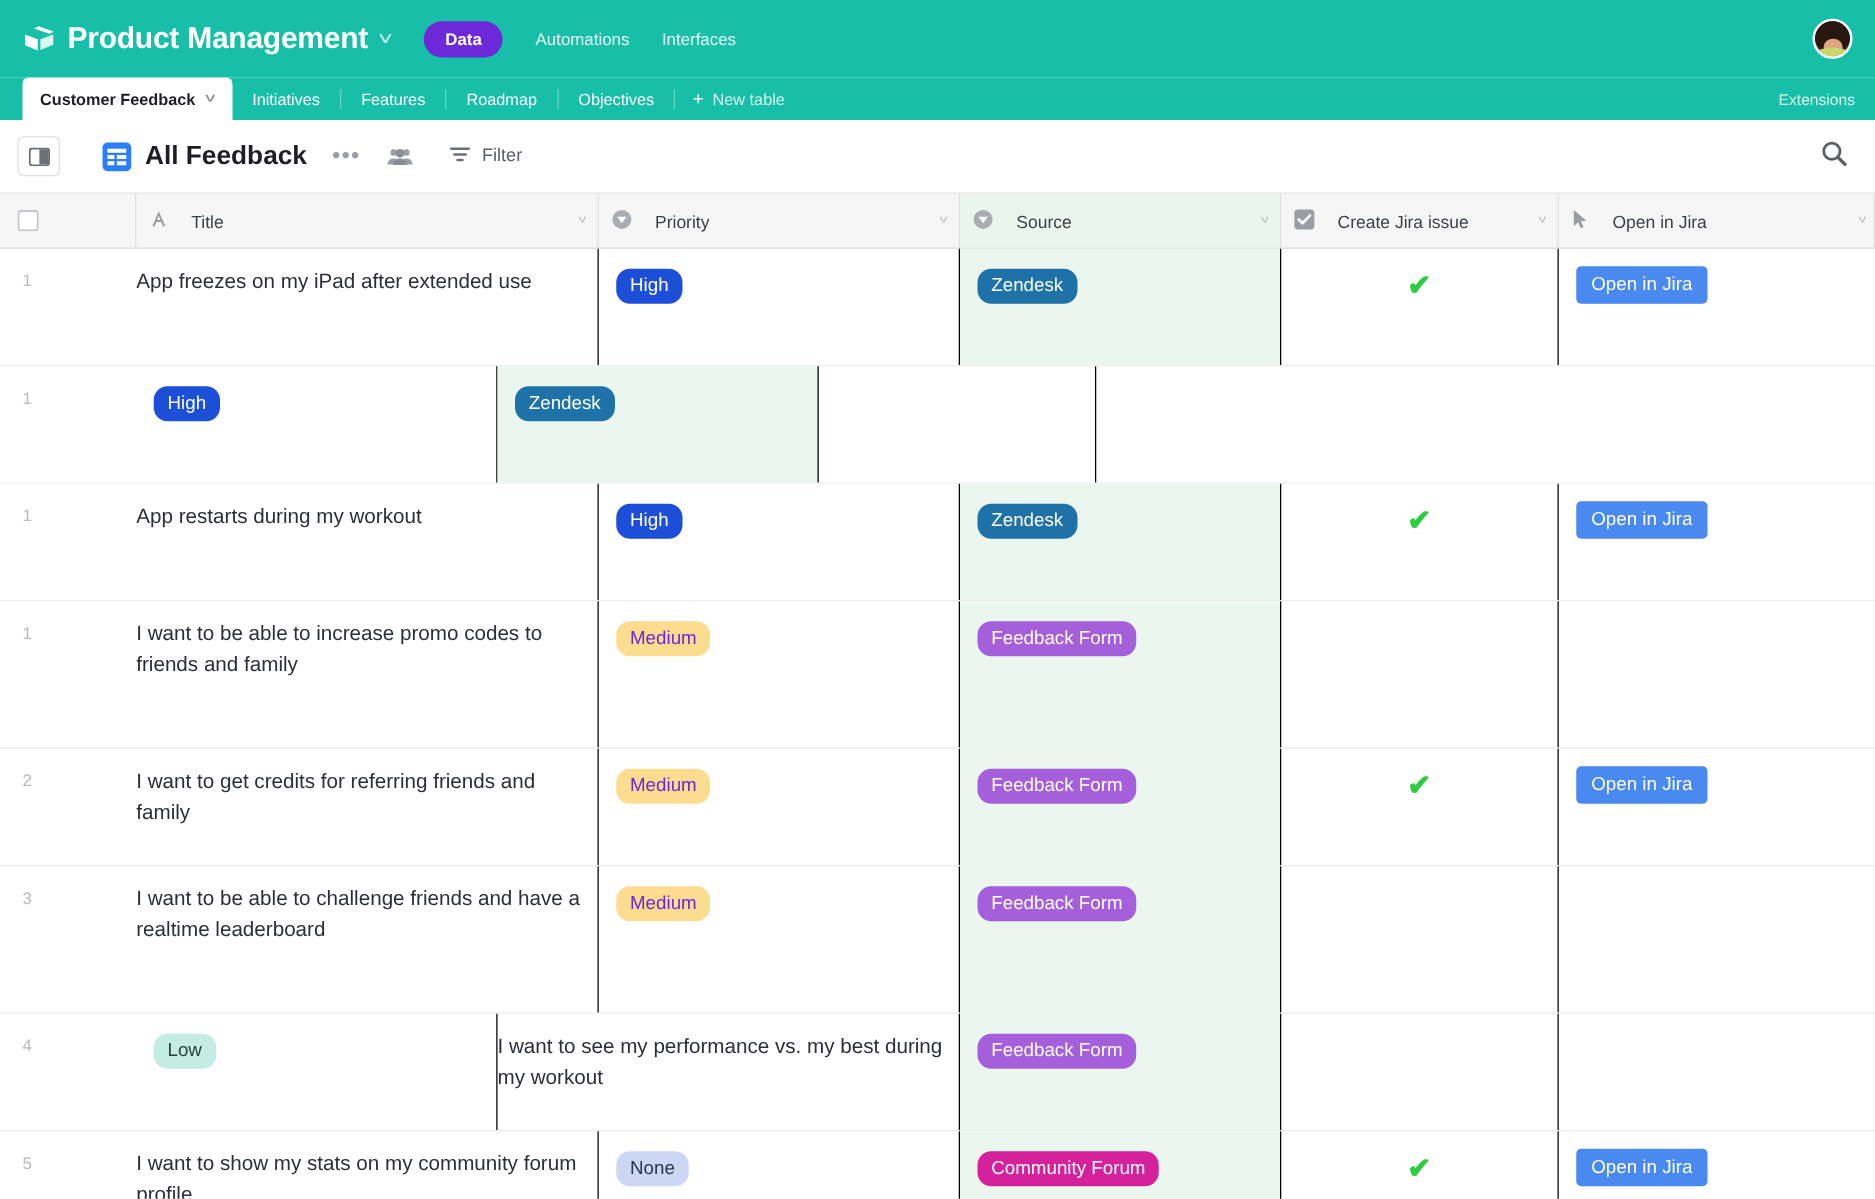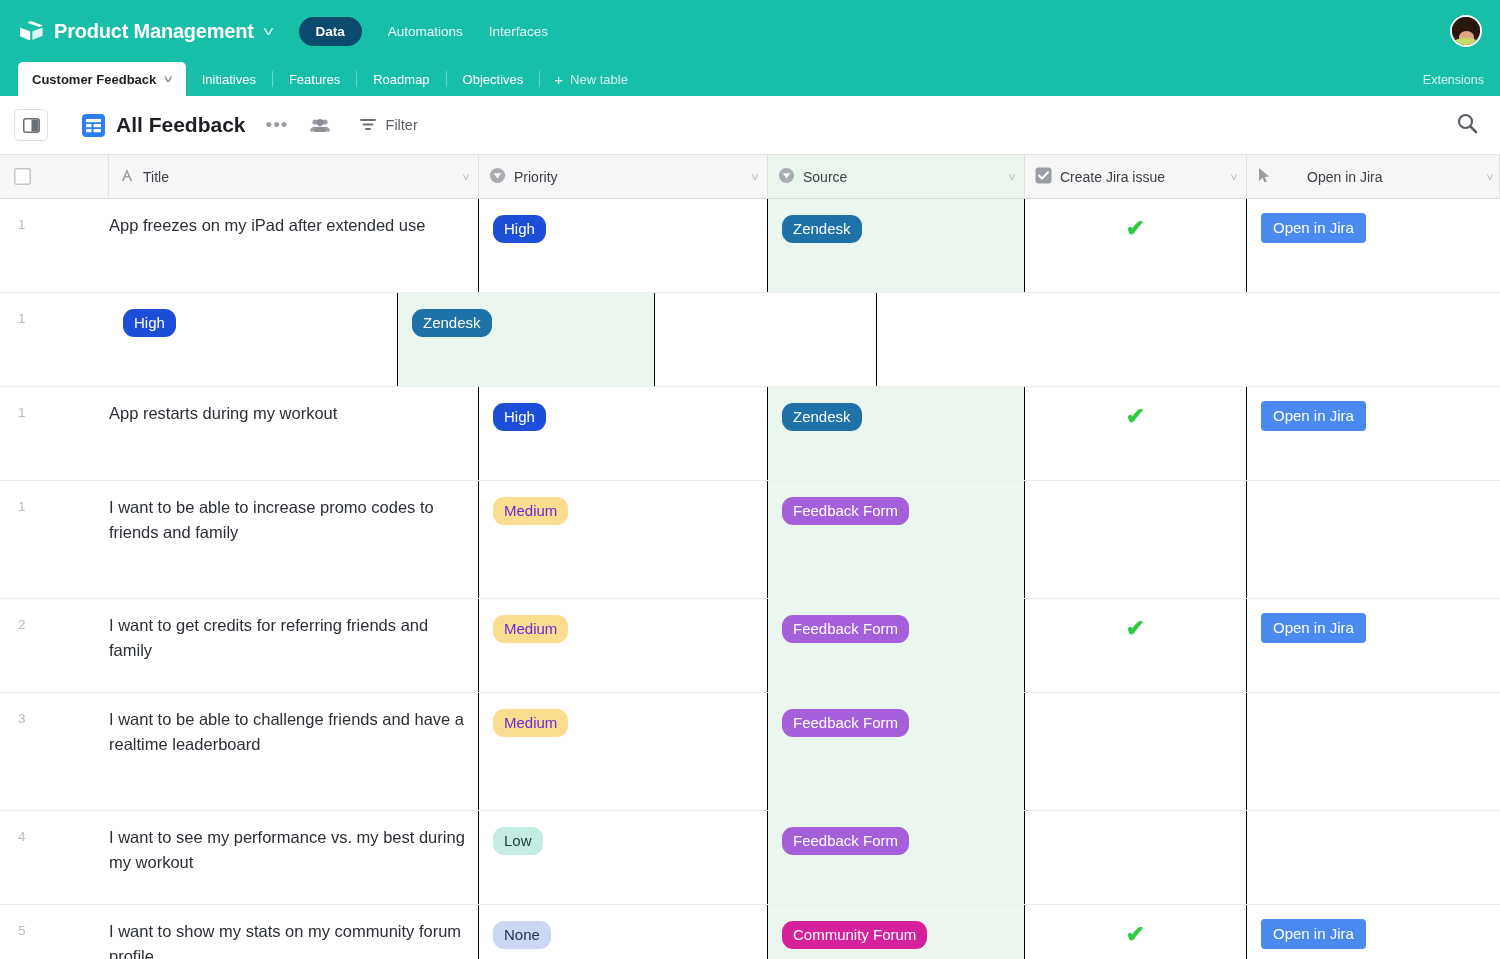--- a/index.html
+++ b/index.html
@@ -21,35 +21,35 @@
     position: relative;
   }
   .logo-mark {
     width: 26px; height: 24px;
     margin-right: 10px;
     flex: none;
     display: flex; align-items: center; justify-content: center;
   }
   .base-title {
     color: #ffffff;
-    font-size: 20px;
+    font-size: 24px;
     font-weight: bold;
     letter-spacing: -0.2px;
     white-space: nowrap;
   }
   .caret-down {
     margin-left: 10px;
     color: #d6f5ef;
     font-size: 15px;
     display: inline-block;
     transform: scaleX(1.35);
   }
   .mode-pill {
     margin-left: 26px;
-    background: #0c4a6e;
+    background: #6d28d9;
     color: #ffffff;
     font-size: 13.5px;
     font-weight: bold;
     padding: 7px 17px;
     border-radius: 16px;
     white-space: nowrap;
   }
   .mode-link {
     margin-left: 26px;
     color: #e7faf6;
@@ -202,35 +202,35 @@
   .grid-head .hcell {
     display: flex;
     align-items: center;
     border-right: 1px solid #e0e0e0;
     padding: 0 10px;
     position: relative;
     font-size: 14px;
     color: #3b4048;
   }
   .hcell.srccol { background: #eaf6ed; }
-  .hcell .fname { margin-left: 8px; white-space: nowrap; }
+  .hcell .fname { margin-left: 18px; white-space: nowrap; }
   .hcell .hcaret {
     position: absolute; right: 9px; top: 50%;
     transform: translateY(-50%) scaleX(1.25);
     color: #b4b8bd; font-size: 10px;
   }
   .hcell.jira .hcaret { right: 6px; }
 
   
   .c-rownum { width: 109px; flex: none; }
   .c-title  { width: 370px; flex: none; }
   .c-prio   { width: 289px; flex: none; }
   .c-src    { width: 257px; flex: none; }
   .c-jira   { width: 222px; flex: none; }
-  .c-open   { width: 253px; flex: none; gap: 27px; }
+  .c-open   { width: 253px; flex: none; }
 
   .hcell.c-rownum { justify-content: flex-start; padding-left: 14px; }
 
   .row {
     display: flex;
     border-bottom: 1px solid #ededed;
   }
   .cell {
     border-right: 1px solid #000000;
     padding: 16px 12px 0 12px;
@@ -507,22 +507,22 @@
       <div class="row" style="height: 118px;">
         <div class="cell rownum c-rownum">3</div>
         <div class="cell title c-title">I want to be able to challenge friends and have a realtime leaderboard</div>
         <div class="cell prio c-prio"><span class="pill medium">Medium</span></div>
         <div class="cell srccol c-src"><span class="pill feedback">Feedback Form</span></div>
         <div class="cell jirachk c-jira"></div>
         <div class="cell openjira c-open"></div>
       </div>
       <div class="row" style="height: 94px;">
         <div class="cell rownum c-rownum">4</div>
+        <div class="cell prio c-prio"><span class="pill low">Low</span></div>
         <div class="cell title c-title">I want to see my performance vs. my best during my workout</div>
-        <div class="cell prio c-prio"><span class="pill low">Low</span></div>
         <div class="cell srccol c-src"><span class="pill feedback">Feedback Form</span></div>
         <div class="cell jirachk c-jira"></div>
         <div class="cell openjira c-open"></div>
       </div>
       <div class="row" style="height: 120px;">
         <div class="cell rownum c-rownum">5</div>
         <div class="cell title c-title">I want to show my stats on my community forum profile</div>
         <div class="cell prio c-prio"><span class="pill none">None</span></div>
         <div class="cell srccol c-src"><span class="pill community">Community Forum</span></div>
         <div class="cell jirachk c-jira">

